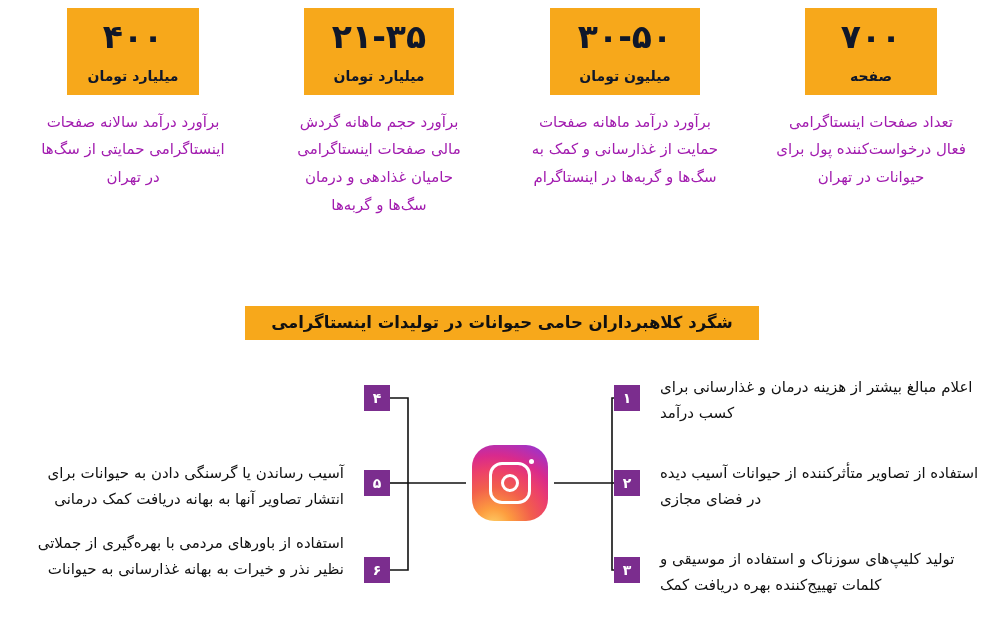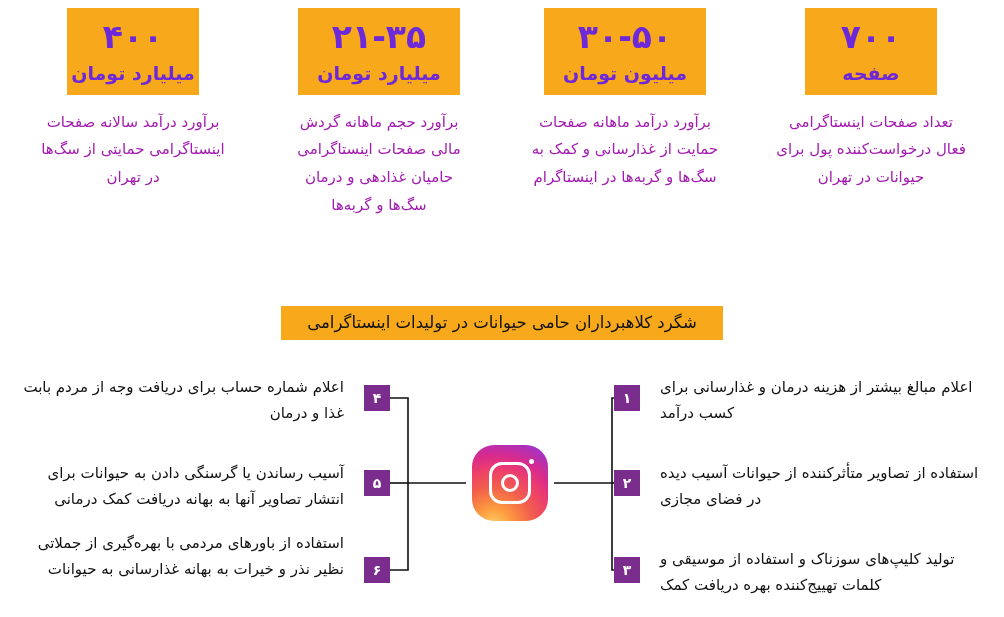--- a/index.html
+++ b/index.html
@@ -25,33 +25,33 @@
     display: flex;
     flex-direction: column;
     align-items: center;
   }
   .stat-badge {
     background: #f5a623;
     background: #f7a81b;
     width: 132px;
     padding: 10px 0 10px;
     text-align: center;
-    color: #6d28d9;
-  }
-  .stat-badge.wide { width: 162px; }
+    color: #0f172a;
+  }
+  .stat-badge.wide { width: 150px; }
   .stat-number {
     font-size: 33px;
     font-weight: bold;
     line-height: 1.15;
     letter-spacing: 0.5px;
   }
   .stat-unit {
-    font-size: 19px;
-    font-weight: bold;
-    margin-top: 6px;
+    font-size: 14px;
+    font-weight: bold;
+    margin-top: 12px;
     line-height: 1.2;
   }
   .stat-desc {
     margin-top: 14px;
     font-size: 15px;
     line-height: 1.85;
     text-align: center;
     color: #a21caf;
     width: 190px;
   }
@@ -60,21 +60,21 @@
   .banner-wrap {
     position: absolute;
     top: 306px; left: 0; right: 0;
     display: flex;
     justify-content: center;
   }
   .banner {
     background: #f7a81b;
     color: #111;
     font-size: 16.5px;
-    font-weight: normal;
+    font-weight: bold;
     padding: 7px 26px 8px;
     letter-spacing: 0.2px;
     white-space: nowrap;
   }
 
   
   .diagram {
     position: absolute;
     top: 352px; left: 0; width: 1004px; height: 265px;
   }
@@ -199,19 +199,18 @@
     <div class="node-num" style="left:614px; top:118px;">۲</div>
     <div class="node-num" style="left:614px; top:205px;">۳</div>
     <div class="node-num" style="left:364px; top:33px;">۴</div>
     <div class="node-num" style="left:364px; top:118px;">۵</div>
     <div class="node-num" style="left:364px; top:205px;">۶</div>
 
     <div class="node-text right" style="top:108px;">استفاده از تصاویر متأثرکننده از حیوانات آسیب دیده در فضای مجازی</div>
     <div class="node-text right" style="top:22px;">اعلام مبالغ بیشتر از هزینه درمان و غذارسانی برای کسب درآمد</div>
     <div class="node-text right" style="top:194px;">تولید کلیپ‌های سوزناک و استفاده از موسیقی و کلمات تهییج‌کننده بهره دریافت کمک</div>
 
-    <div class="node-text left" style="top:22px;">اعلام شماره حساب برای دریافت وجه از مردم بابت غذا و درمان</div>
     <div class="node-text left" style="top:108px;">آسیب رساندن یا گرسنگی دادن به حیوانات برای انتشار تصاویر آنها به بهانه دریافت کمک درمانی</div>
     <div class="node-text left" style="top:178px;">استفاده از باورهای مردمی با بهره‌گیری از جملاتی نظیر نذر و خیرات به بهانه غذارسانی به حیوانات</div>
 
   </div>
 
 </div>
 
 </body></html>

